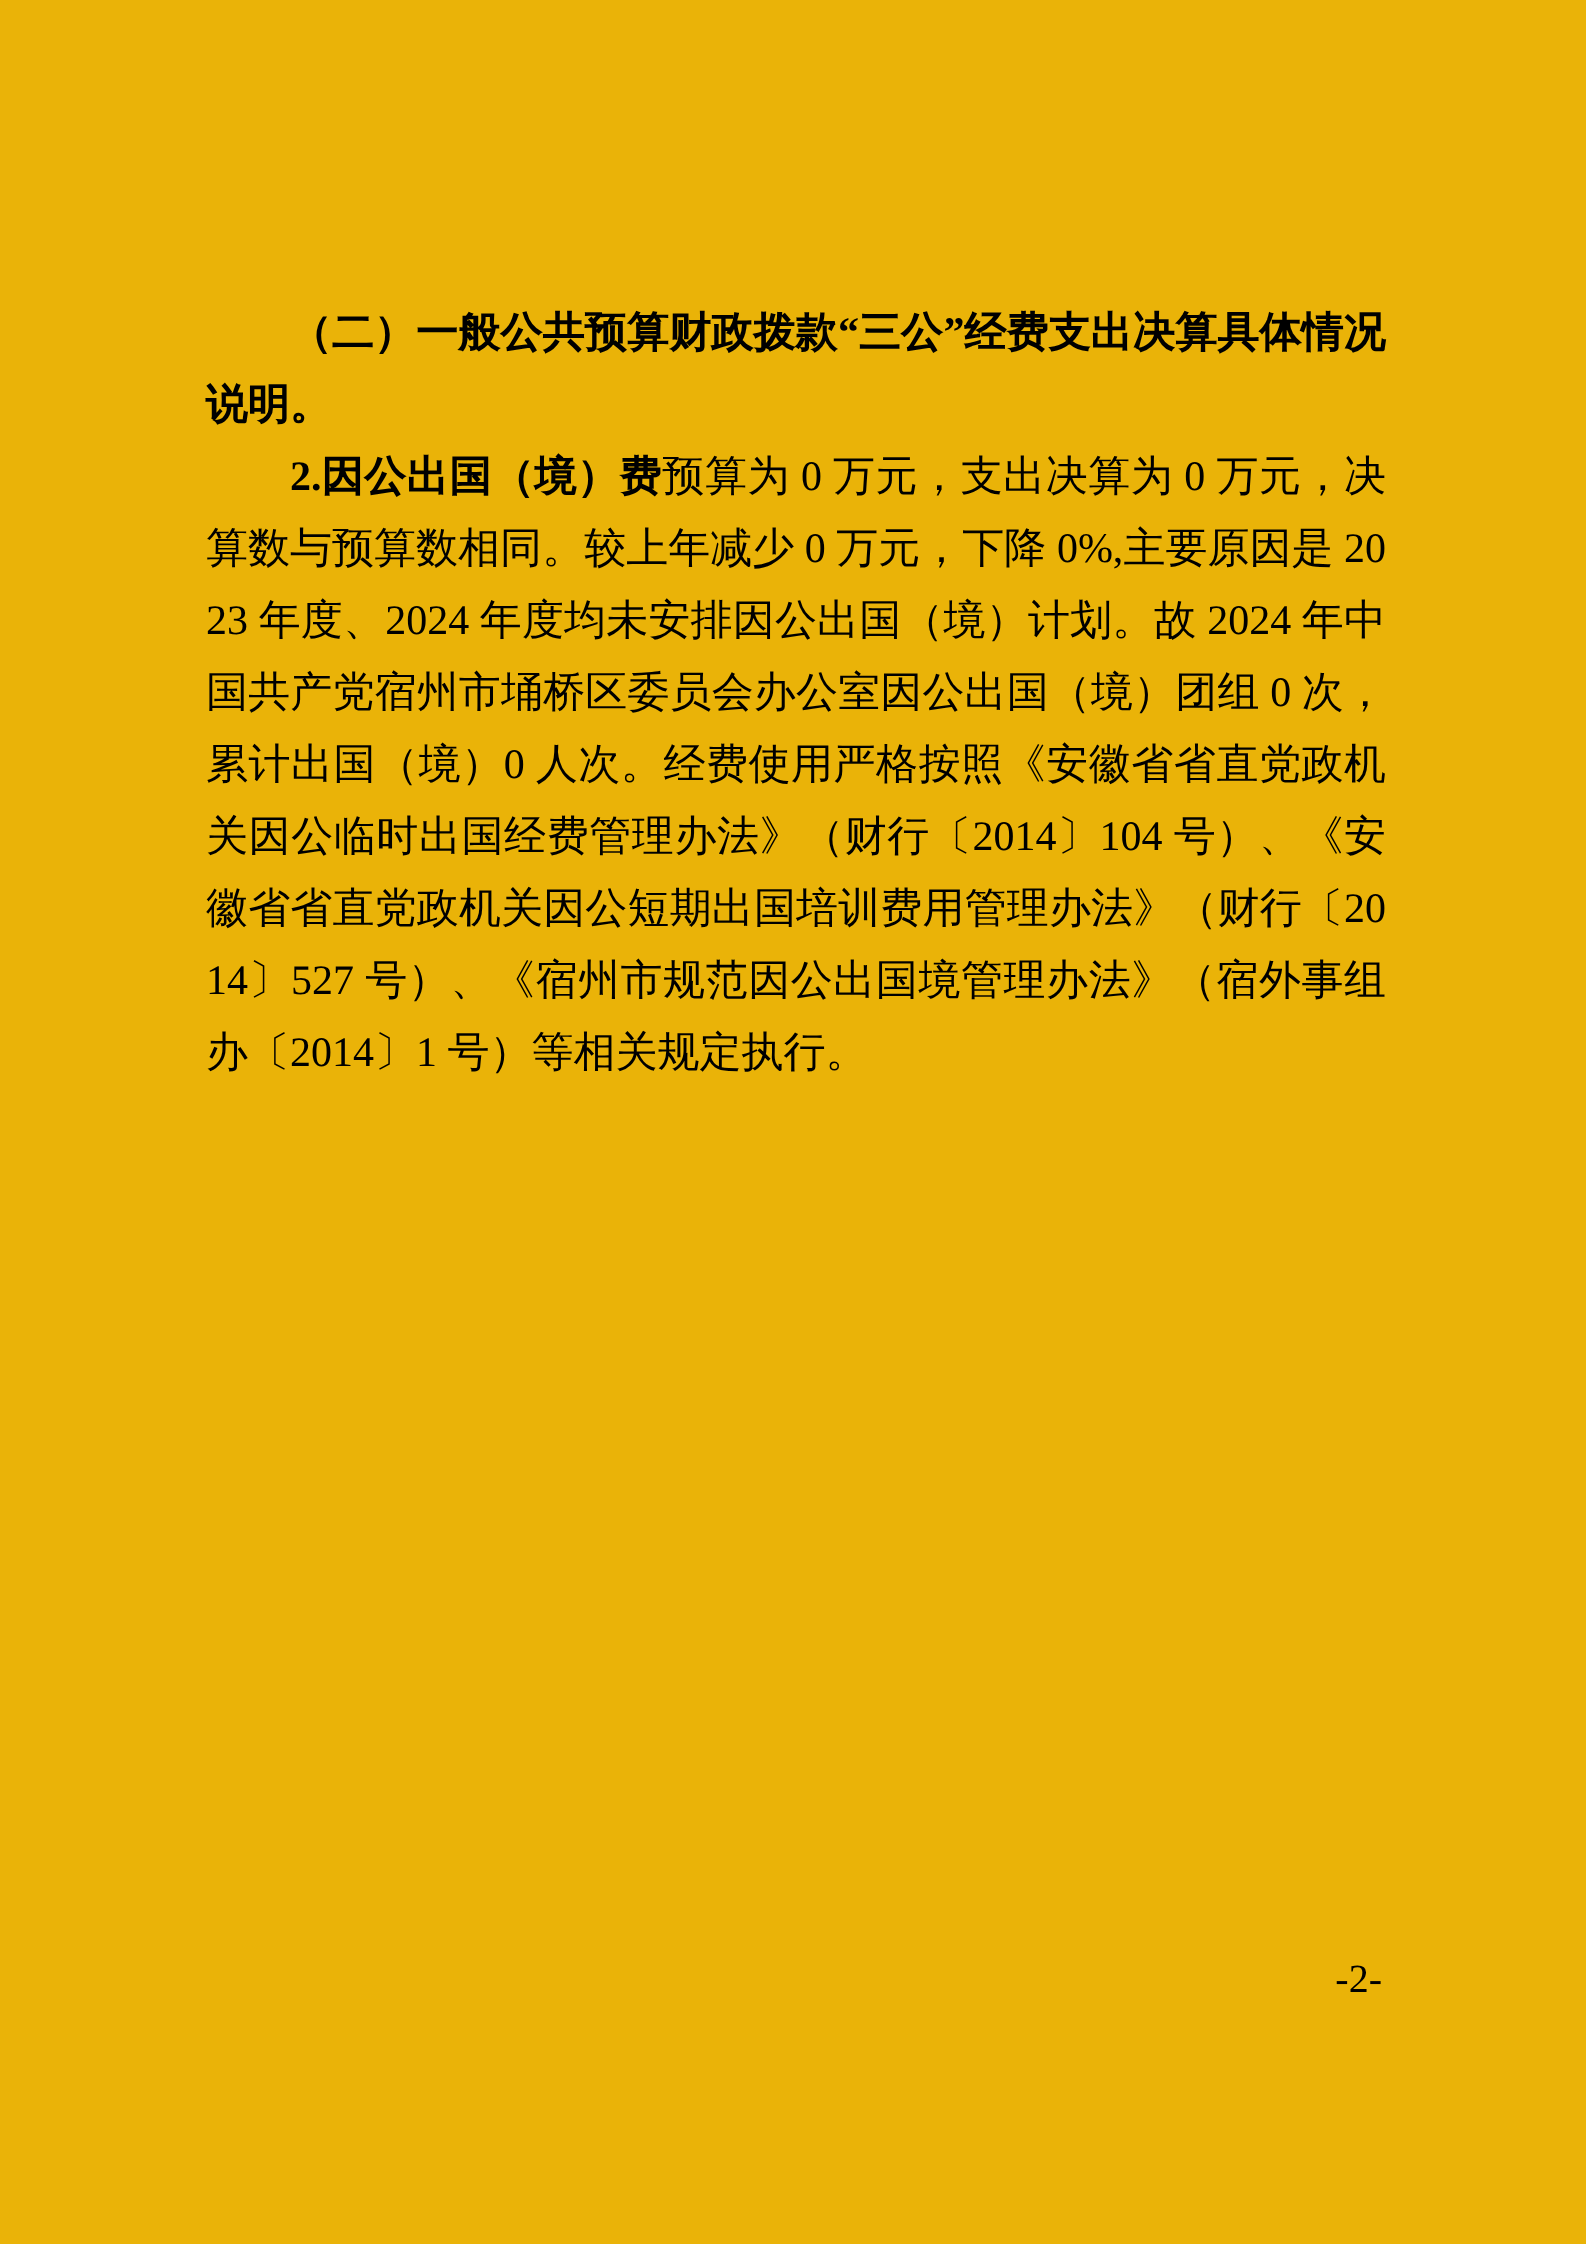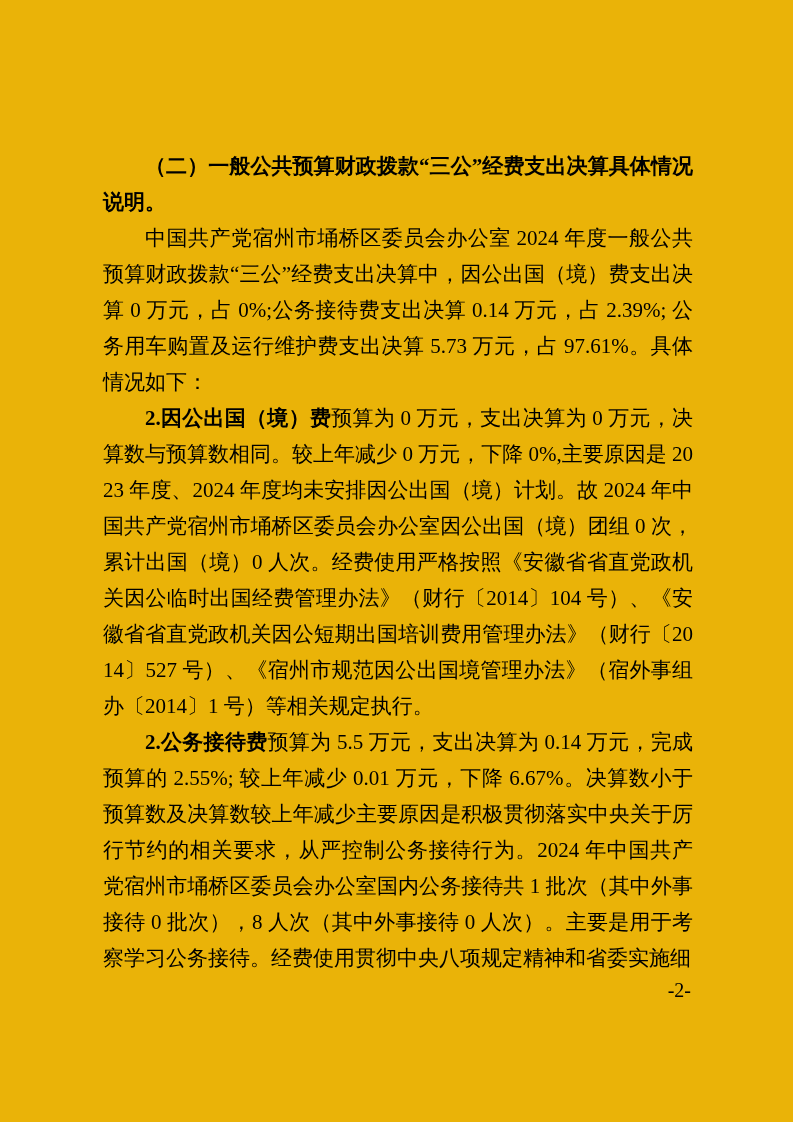--- a/index.html
+++ b/index.html
@@ -46,22 +46,20 @@
     }
   </style>
 </head>
 <body>
 
 <div class="page">
   <div class="content">
 
     <p class="para heading">（二）一般公共预算财政拨款“三公”经费支出决算具体情况说明。</p>
 
-    <p class="para"><span>中国共产党宿州市埇桥区委员会办公室 2024 年度一般公共预算财政拨款“三公”经费支出决算中，因公出国（境）费支出决算 0 万元，占 0%;公务接待费支出决算 0.14 万元，占 2.39%; 公务用车购置及运行维护费支出决算 5.73 万元，占 97.61%。具体情况如下：</span></p>
 
     <p class="para"><span class="lead">2.因公出国（境）费</span><span>预算为 0 万元，支出决算为 0 万元，决算数与预算数相同。较上年减少 0 万元，下降 0%,主要原因是 2023 年度、2024 年度均未安排因公出国（境）计划。故 2024 年中国共产党宿州市埇桥区委员会办公室因公出国（境）团组 0 次，累计出国（境）0 人次。经费使用严格按照《安徽省省直党政机关因公临时出国经费管理办法》（财行〔2014〕104 号）、《安徽省省直党政机关因公短期出国培训费用管理办法》（财行〔2014〕527 号）、《宿州市规范因公出国境管理办法》（宿外事组办〔2014〕1 号）等相关规定执行。</span></p>
 
-    <p class="para"><span class="lead">2.公务接待费</span><span>预算为 5.5 万元，支出决算为 0.14 万元，完成预算的 2.55%; 较上年减少 0.01 万元，下降 6.67%。决算数小于预算数及决算数较上年减少主要原因是积极贯彻落实中央关于厉行节约的相关要求，从严控制公务接待行为。2024 年中国共产党宿州市埇桥区委员会办公室国内公务接待共 1 批次（其中外事接待 0 批次），8 人次（其中外事接待 0 人次）。主要是用于考察学习公务接待。经费使用贯彻中央八项规定精神和省委实施细</span></p>
 
   </div>
 
   <div class="page-number">-2-</div>
 </div>
 
 </body></html>

